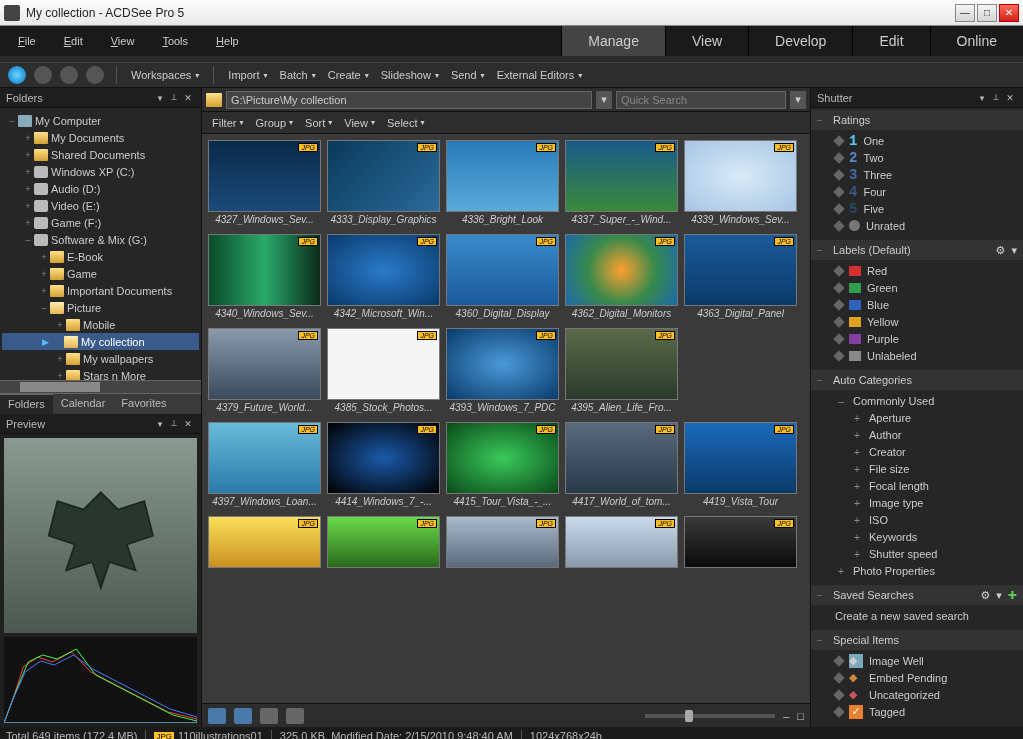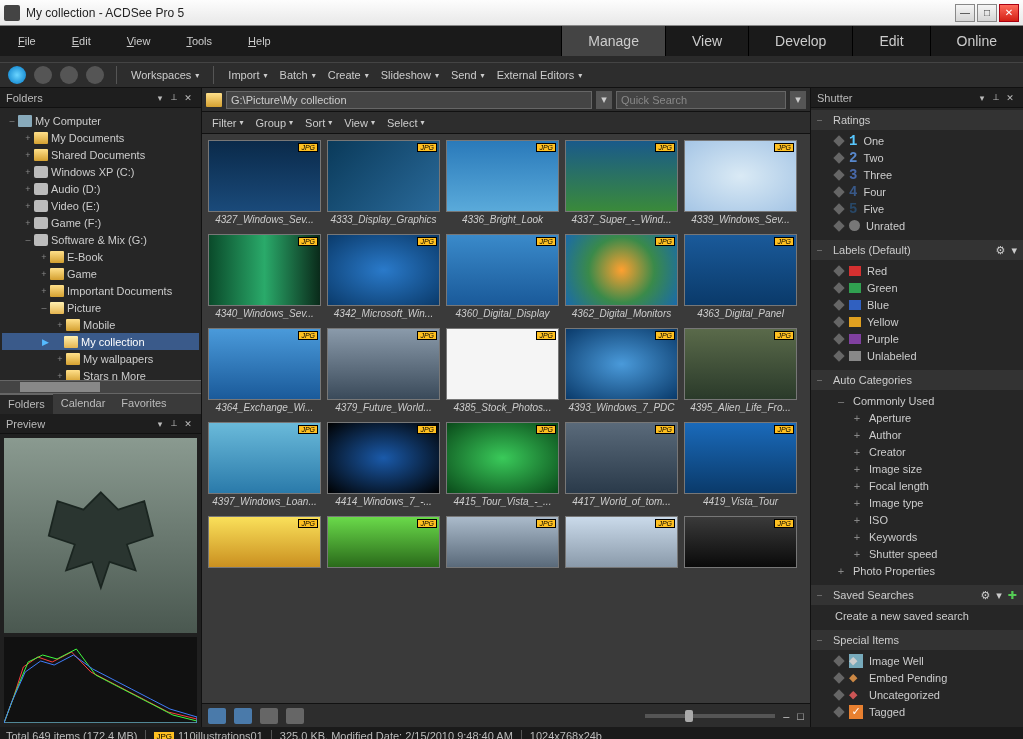--- a/index.html
+++ b/index.html
@@ -7,21 +7,21 @@
 
 
 .titlebar { height:26px; background:linear-gradient(#fdfdfd,#e8e8e8); display:flex; align-items:center; padding:0 4px; border-bottom:1px solid #888; }
 .titlebar .app-icon { width:16px; height:16px; background:#444; border-radius:2px; margin-right:6px; }
 .titlebar .title { color:#222; font-size:12px; flex:1; }
 .titlebar .winbtn { width:20px; height:18px; margin-left:2px; border:1px solid #888; background:linear-gradient(#f5f5f5,#d5d5d5); display:flex; align-items:center; justify-content:center; font-size:10px; color:#333; cursor:pointer; }
 .titlebar .winbtn.close { background:linear-gradient(#ff6b5a,#d42015); color:#fff; border-color:#a01; }
 
 
 .menurow { height:30px; background:#1a1a1a; display:flex; align-items:stretch; }
-.menubar { display:flex; align-items:center; padding:0 8px; gap:16px; }
+.menubar { display:flex; align-items:center; padding:0 8px; gap:8px; }
 .menubar span { padding:4px 10px; color:#ccc; cursor:pointer; }
 .menubar span u { text-decoration:underline; }
 .maintabs { margin-left:auto; display:flex; }
 .maintabs div { padding:0 26px; display:flex; align-items:center; font-size:14px; color:#ccc; cursor:pointer; border-left:1px solid #000; }
 .maintabs div.active { background:#444; }
 
 
 .toolrow { height:26px; background:#2d2d2d; border-top:1px solid #444; border-bottom:1px solid #111; display:flex; align-items:center; padding:0 6px; gap:4px;margin-top:6px; }
 .toolrow .circ { width:18px; height:18px; border-radius:50%; background:#555; margin:0 2px; }
 .toolrow .circ.blue { background:radial-gradient(#6bd5ff,#0078c8); }
@@ -345,26 +345,20 @@
           </div>
         <div class="thumb">
             <div class="timg" style="background:linear-gradient(#1a5a9a,#0a3a6a)">
               <div class="badge">JPG</div>
             </div>
             <div class="tname">4363_Digital_Panel</div>
           </div>
       </div>
       <div class="grow">
         <div class="thumb">
-            <div class="timg" style="background:linear-gradient(#4a9ada,#1a5a9a)">
-              <div class="badge">JPG</div>
-            </div>
-            <div class="tname">4364_Exchange_Wi...</div>
-          </div>
-        <div class="thumb">
             <div class="timg" style="background:linear-gradient(#8a9aaa,#3a4a5a)">
               <div class="badge">JPG</div>
             </div>
             <div class="tname">4379_Future_World...</div>
           </div>
         <div class="thumb">
             <div class="timg" style="background:#f5f5f5">
               <div class="badge">JPG</div>
             </div>
             <div class="tname">4385_Stock_Photos...</div>
@@ -555,21 +549,21 @@
         <div class="ritem" style="padding-left:40px">
             <span class="plus">+</span>
             <span>Author</span>
           </div>
         <div class="ritem" style="padding-left:40px">
             <span class="plus">+</span>
             <span>Creator</span>
           </div>
         <div class="ritem" style="padding-left:40px">
             <span class="plus">+</span>
-            <span>Image size</span>
+            <span>File size</span>
           </div>
         <div class="ritem" style="padding-left:40px">
             <span class="plus">+</span>
             <span>Focal length</span>
           </div>
         <div class="ritem" style="padding-left:40px">
             <span class="plus">+</span>
             <span>Image type</span>
           </div>
         <div class="ritem" style="padding-left:40px">

